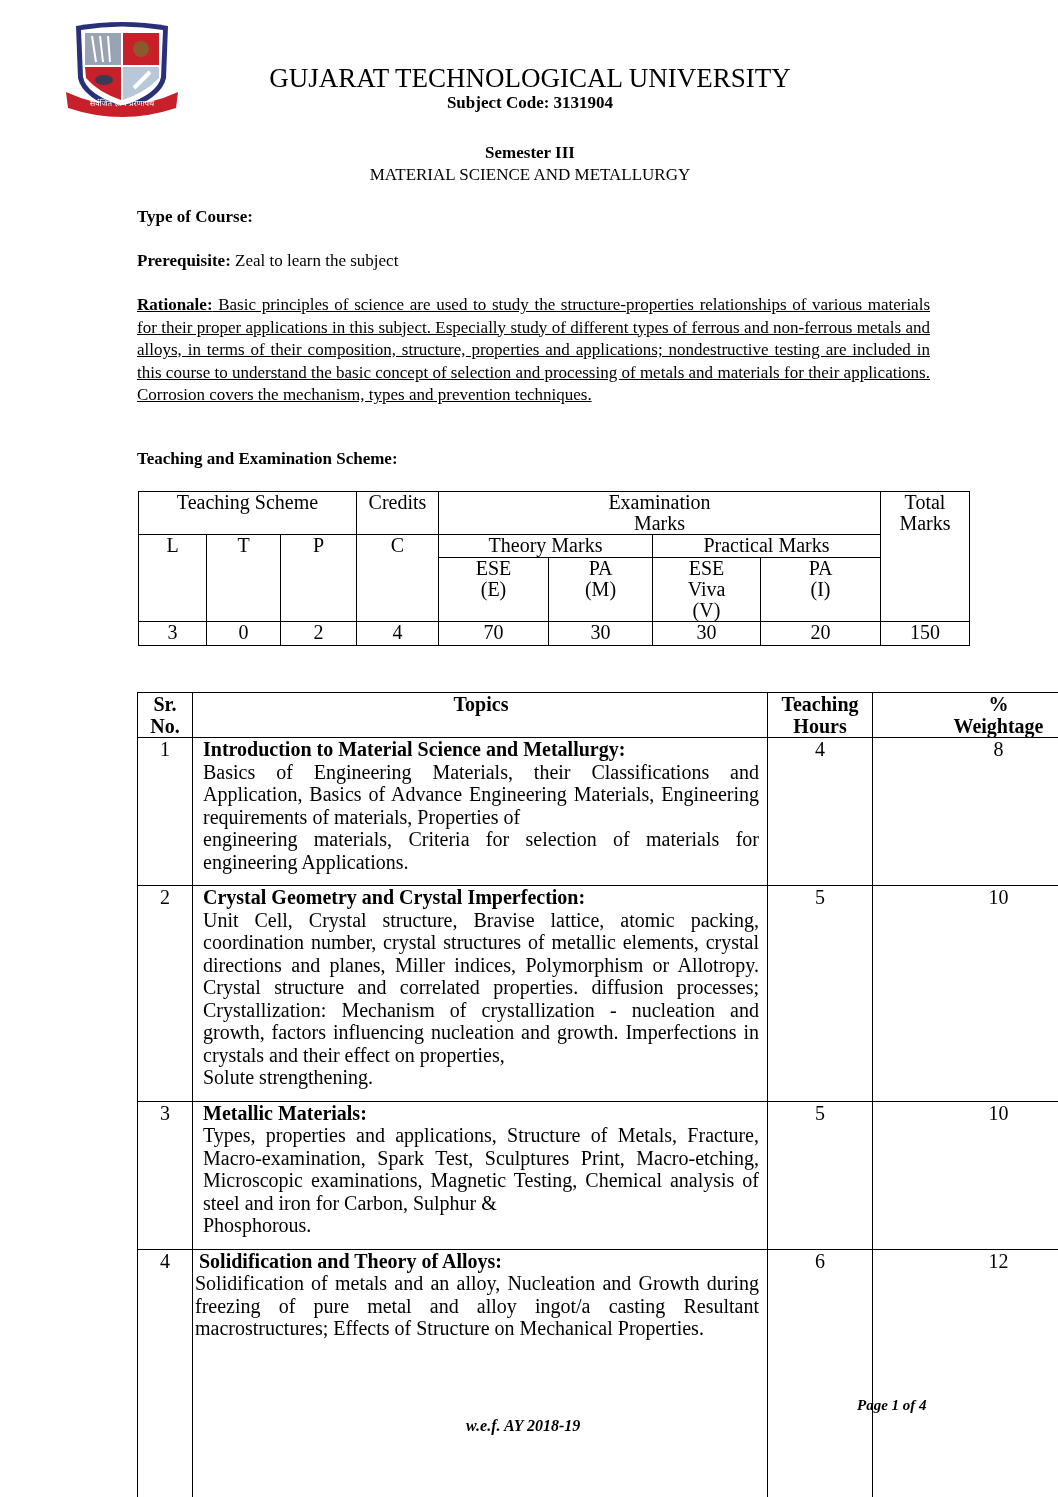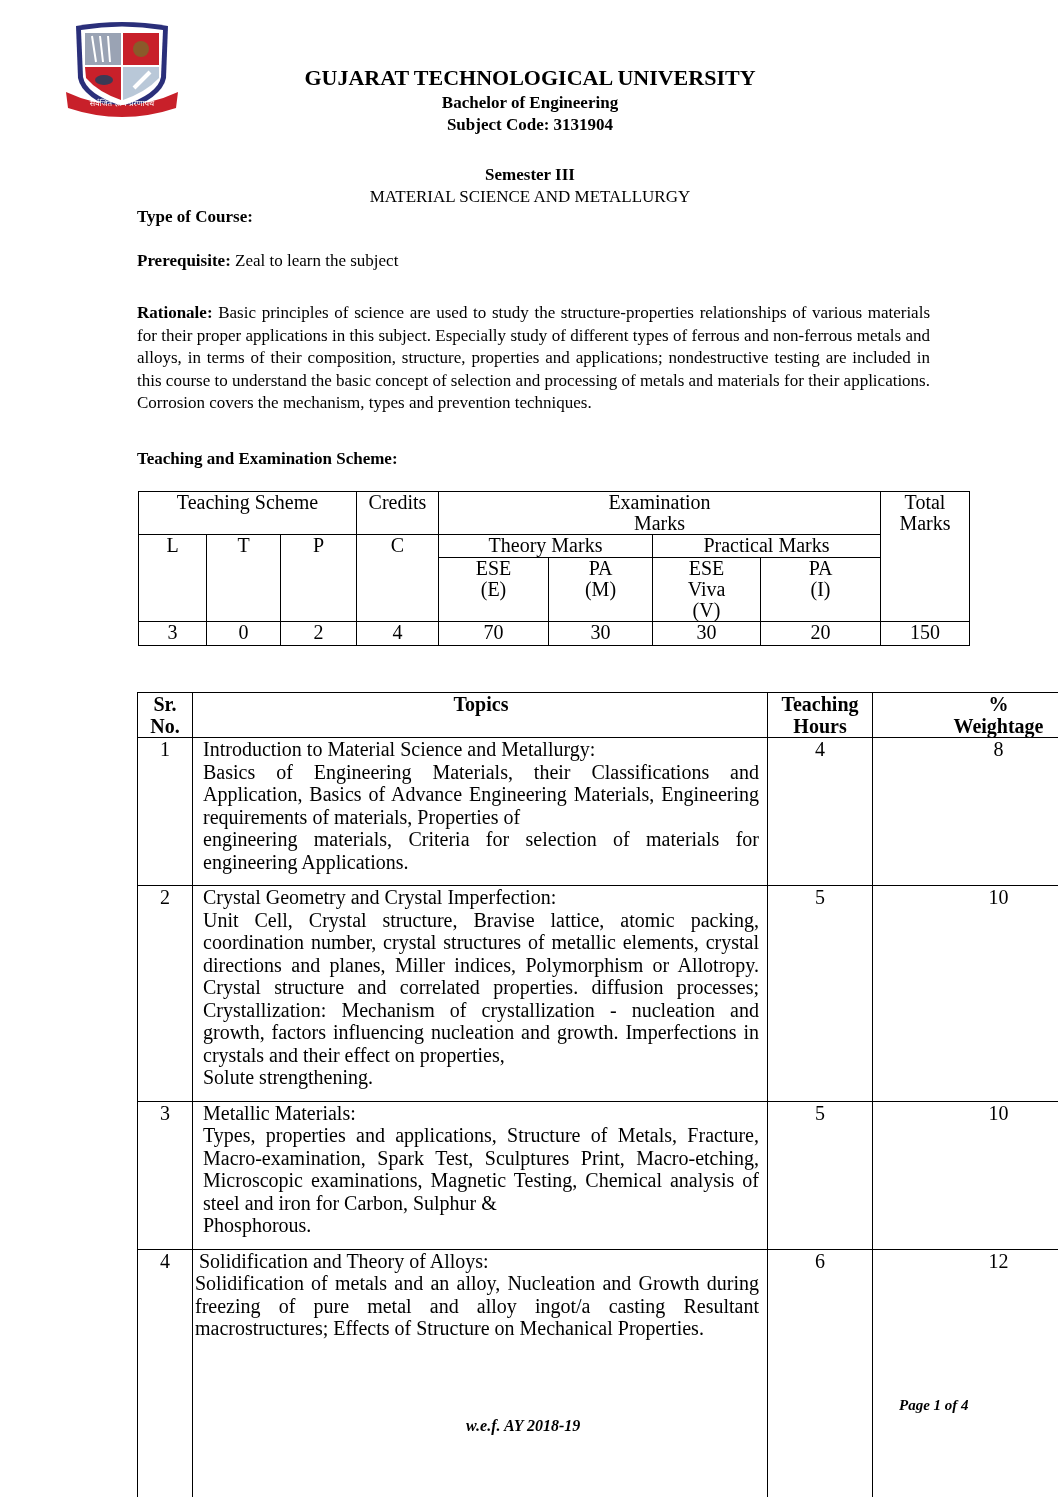--- a/index.html
+++ b/index.html
@@ -2,48 +2,48 @@
 <html><head>
 <meta charset="utf-8">
 <style>
   html, body { margin: 0; padding: 0; background: #ffffff; }
   body {
     width: 1058px; height: 1497px; position: relative; overflow: hidden;
     font-family: "Liberation Serif", "DejaVu Serif", serif; color: #000;
   }
   .logo { position: absolute; left: 62px; top: 22px; width: 120px; height: 96px; }
   .header { position: absolute; left: 260px; top: 64px; width: 540px; text-align: center; }
-  .h-univ { font-size: 22px; font-weight: bold; line-height: 28px; }
+  .h-univ { font-size: 27px; font-weight: normal; line-height: 28px; }
   .h-sub { font-size: 17px; font-weight: bold; line-height: 22px; }
   .h-sem { font-size: 17px; font-weight: bold; line-height: 22px; margin-top: 28px; }
   .h-subj { font-size: 17px; line-height: 22px; }
 
   .para { position: absolute; left: 137px; width: 793px; font-size: 17px; line-height: 22.5px; text-align: justify; }
   .para b { font-weight: bold; margin-top: 24px; }
   #type-course { top: 206px; }
   #prereq { top: 250px; }
-  #rationale { top: 302px; }
+  #rationale { top: 294px; text-decoration: underline; }
   #scheme-heading { top: 448px; }
 
   table { border-collapse: collapse; position: absolute; }
   td, th { border: 1.5px solid #000; font-size: 20px; font-weight: normal; padding: 0; }
 
   #scheme-table { left: 138px; top: 491px; width: 832px; }
   #scheme-table td { text-align: center; vertical-align: top; line-height: 21px; }
 
   #topics-table { left: 137px; top: 692px; width: 988px; }
   #topics-table td { vertical-align: top; line-height: 22.5px; }
   #topics-table .c-sr { width: 54px; text-align: center; }
   #topics-table .c-topic { width: 556px; padding: 0 8px 12px 10px; text-align: justify; }
   #topics-table .c-hrs { width: 104px; text-align: center; }
   #topics-table .c-wt { text-align: center; }
   #topics-table th { font-weight: bold; line-height: 22px; vertical-align: top; }
-  .topic-title { font-weight: normal; }
-
-  .page-no { position: absolute; left: 857px; top: 1397px; font-size: 15px; font-style: italic; font-weight: bold; margin-left: 42px; }
+  .topic-title { font-weight: bold; }
+
+  .page-no { position: absolute; left: 857px; top: 1397px; font-size: 15px; font-style: italic; font-weight: bold; }
   .wef { position: absolute; left: 466px; top: 1417px; font-size: 16px; font-style: italic; font-weight: bold; }
 </style>
 </head>
 <body>
 
 <div class="logo">
   <svg width="120" height="96" viewBox="0 0 120 96">
     <path d="M14 4 Q60 -4 106 4 L104 56 Q100 76 60 90 Q20 76 16 56 Z" fill="#2a2f7a"></path>
     <path d="M19 8 Q60 1 101 8 L99 55 Q96 72 60 84 Q24 72 21 55 Z" fill="#ffffff"></path>
     <rect x="23" y="11" width="36" height="32" fill="#9aa3b4"></rect>
@@ -54,21 +54,20 @@
     <path d="M30 14 L34 40 M38 14 L41 40 M46 14 L48 40" stroke="#fff" stroke-width="2"></path>
     <ellipse cx="42" cy="58" rx="9" ry="5" fill="#3a3a55"></ellipse>
     <path d="M72 66 L88 50" stroke="#fff" stroke-width="4"></path>
     <path d="M4 70 Q60 96 116 70 L114 86 Q60 104 6 86 Z" fill="#c8202a"></path>
     <text x="60" y="84" font-size="8" fill="#fff" text-anchor="middle" font-family="DejaVu Sans, sans-serif">सर्वजित ज्ञान प्रेरणापथ</text>
   </svg>
 </div>
 
 <div class="header">
   <div class="h-univ">GUJARAT TECHNOLOGICAL UNIVERSITY</div>
-  <div class="h-sub">Bachelor of Engineering</div>
   <div class="h-sub">Subject Code: 3131904</div>
   <div class="h-sem">Semester III</div>
   <div class="h-subj">MATERIAL SCIENCE AND METALLURGY</div>
 </div>
 
 <div class="para" id="type-course">
   <b>Type of Course:</b><span></span>
 </div>
 <div class="para" id="prereq">
   <b>Prerequisite:</b><span> Zeal to learn the subject</span>

